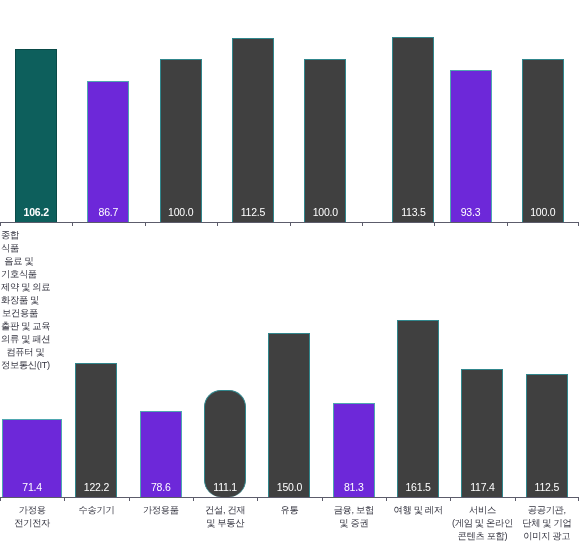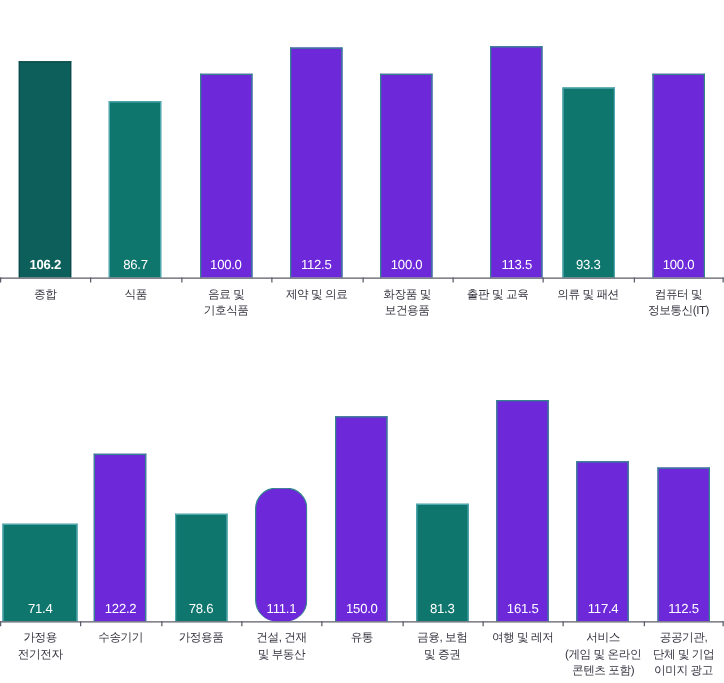--- a/index.html
+++ b/index.html
@@ -40,22 +40,22 @@
   }
 
   .bar {
     position: relative;
     box-sizing: border-box;
     border: 1px solid #3a6f78;
     border-bottom: none;
     padding-left: 32px;
   }
   .bar.c-dark  { background: #0d5f5c; border-color: #0a4a48; }
-  .bar.c-mid   { background: #6d28d9; border-color: #31868c; }
-  .bar.c-light { background: #0f766e; border-color: #4fa7b0; }
+  .bar.c-mid   { background: #404040; border-color: #31868c; }
+  .bar.c-light { background: #6d28d9; border-color: #4fa7b0; }
 
   .bar-value {
     position: absolute;
     left: 0;
     right: 0;
     bottom: 5px;
     text-align: center;
     font-size: 10.5px;
     line-height: 1;
     color: #ffffff;
@@ -119,21 +119,21 @@
     color: #33333f;
     padding: 0 1px;
     white-space: pre-line;
     letter-spacing: -0.35px;
   }
 
   
   #chart-top .plot  { top: 18px;  height: 204px; }
   #chart-top .axis  { top: 222px; }
   #chart-top .ticks { top: 222px; }
-  #chart-top .cats  { top: 229px; }
+  #chart-top .cats  { top: 229px; flex-direction: column; }
 
   
   #chart-bottom .plot  { top: 0px;   height: 197px; }
   #chart-bottom .axis  { top: 497px; }
   #chart-bottom .ticks { top: 497px; }
   #chart-bottom .cats  { top: 504px; }
   #chart-bottom .plot  { top: 300px; }
 </style>
 </head>
 <body>

